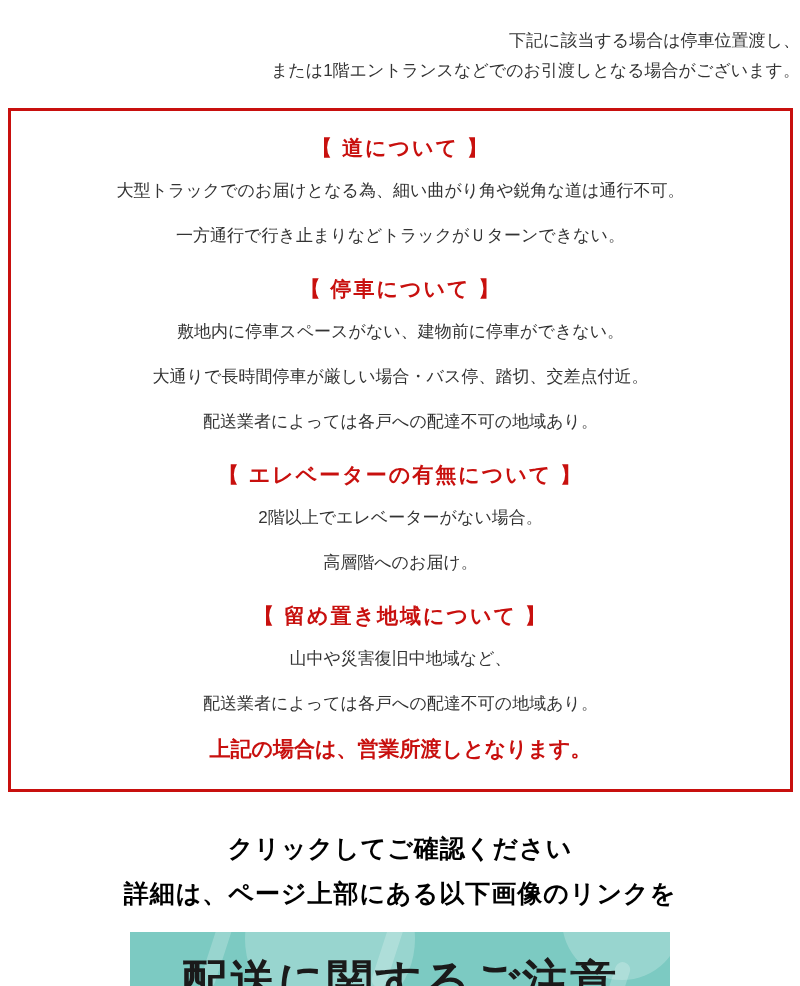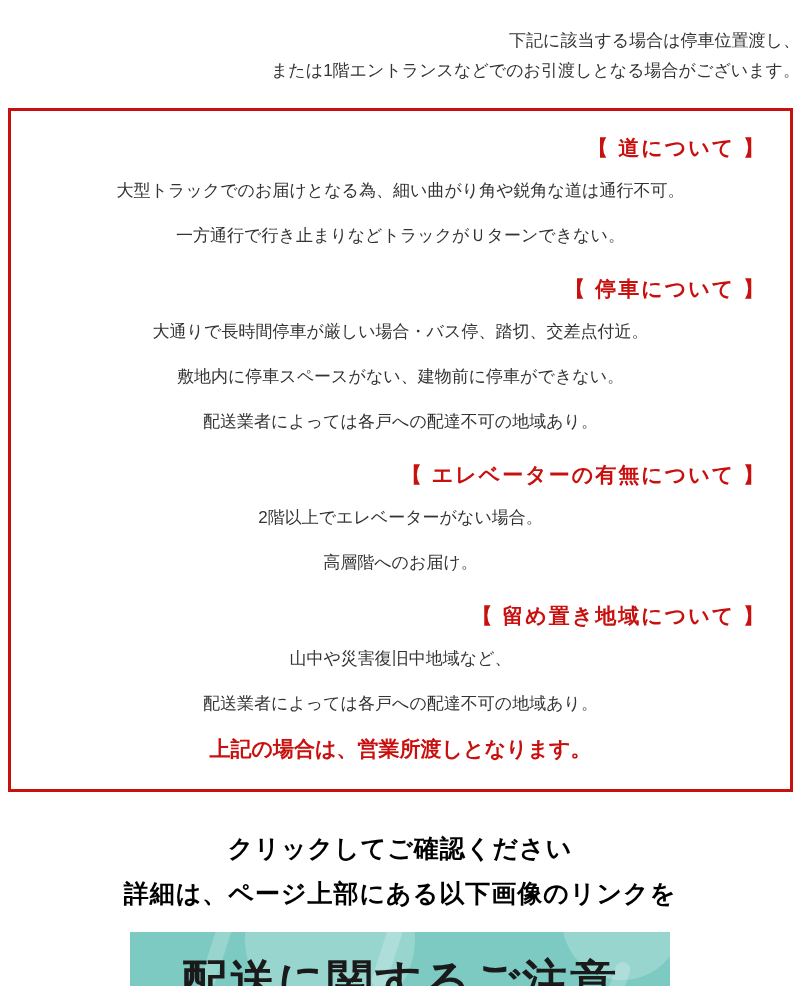--- a/index.html
+++ b/index.html
@@ -26,21 +26,21 @@
     color: #333;
   }
   .notice-box {
     margin: 22px 7px 0 8px;
     border: 3px solid var(--accent-red);
     padding: 0 24px 24px;
     background: #fff;
   }
   .section-title {
     margin: 23px 0 5px;
-    text-align: right;
+    text-align: center;
     color: var(--accent-red);
     font-size: 21px;
     font-weight: 700;
     letter-spacing: 2px;
   }
   .section-body p {
     margin: 12px;
     text-align: center;
     font-size: 17px;
     line-height: 33px;
@@ -127,22 +127,22 @@
     <p class="section-title">【 道について 】</p>
     <div class="section-body">
       <p>大型トラックでのお届けとなる為、細い曲がり角や鋭角な道は通行不可。</p>
       <p>一方通行で行き止まりなどトラックがＵターンできない。</p>
     </div>
   </div>
 
   <div>
     <p class="section-title">【 停車について 】</p>
     <div class="section-body">
+      <p>敷地内に停車スペースがない、建物前に停車ができない。</p>
       <p>大通りで長時間停車が厳しい場合・バス停、踏切、交差点付近。</p>
-      <p>敷地内に停車スペースがない、建物前に停車ができない。</p>
       <p>配送業者によっては各戸への配達不可の地域あり。</p>
     </div>
   </div>
 
   <div>
     <p class="section-title">【 エレベーターの有無について 】</p>
     <div class="section-body">
       <p>2階以上でエレベーターがない場合。</p>
       <p>高層階へのお届け。</p>
     </div>

